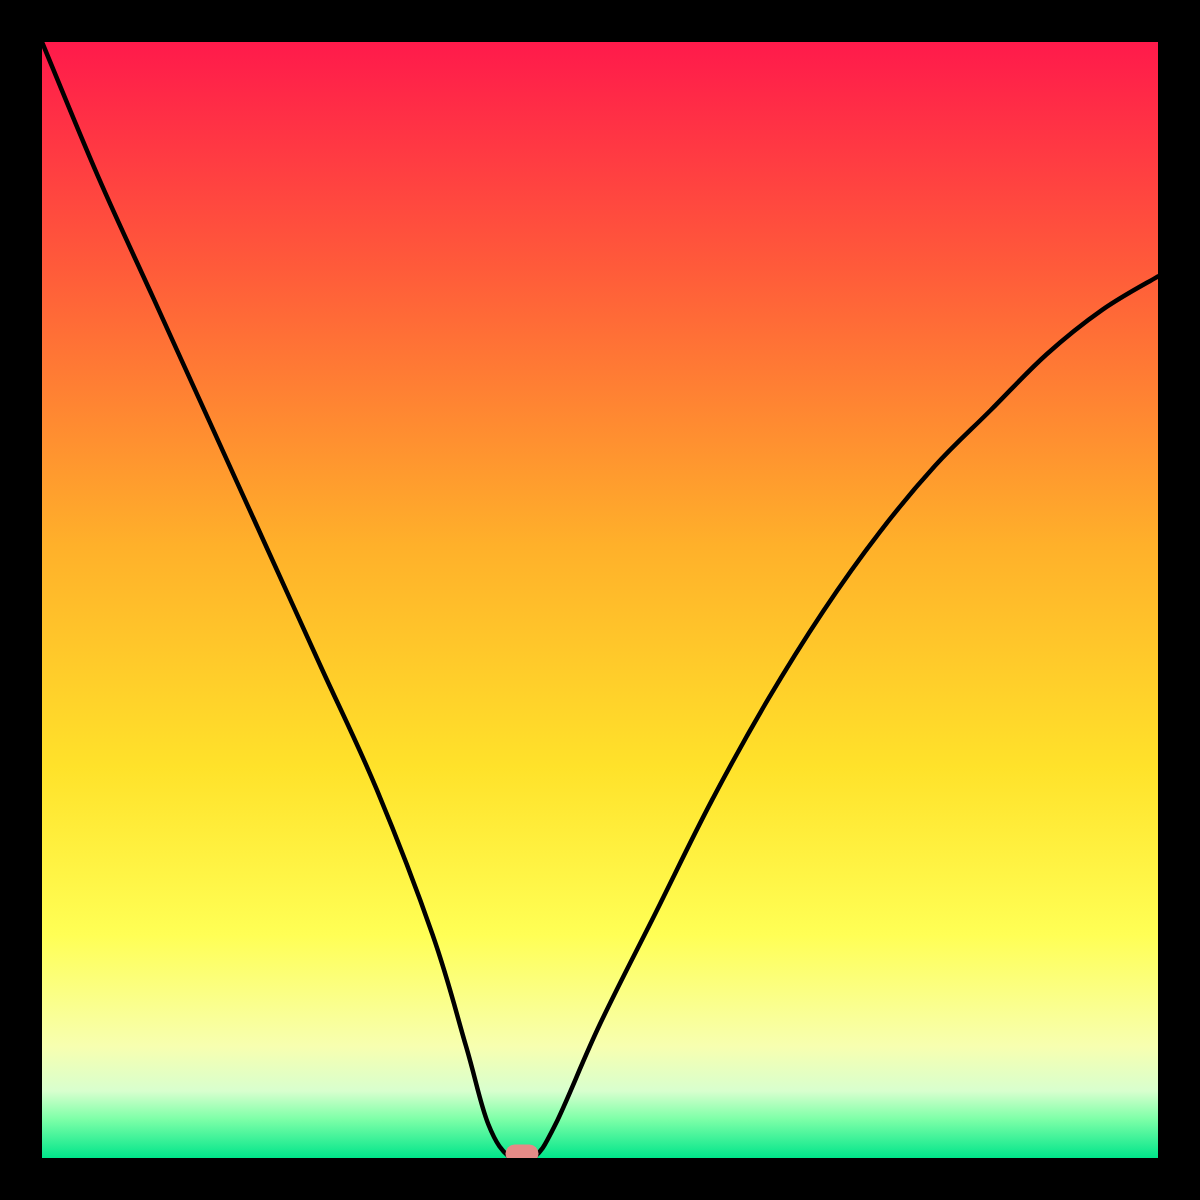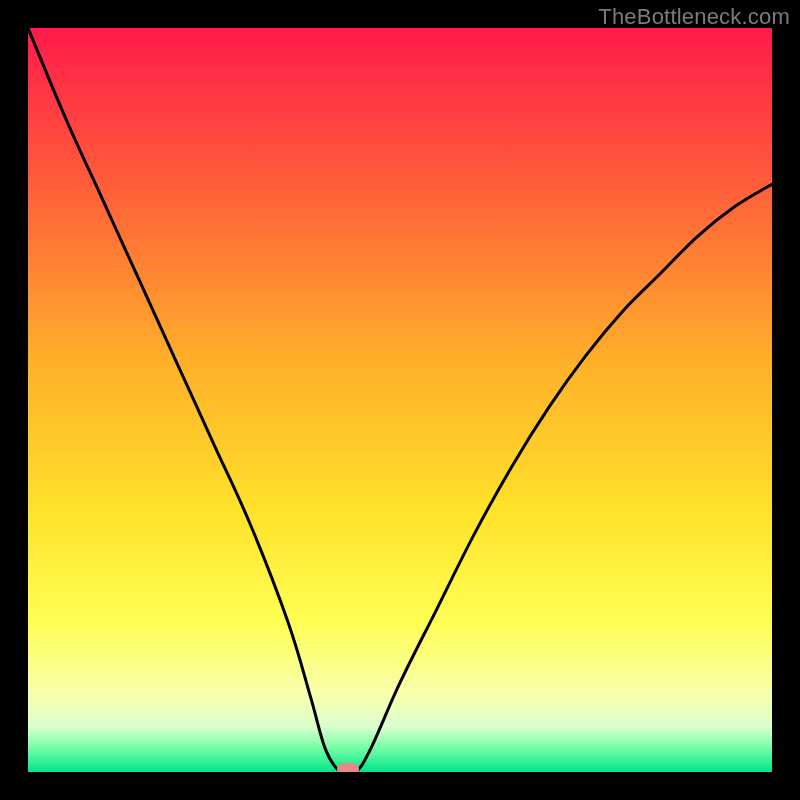--- a/index.html
+++ b/index.html
@@ -80,15 +80,14 @@
     </svg>
 
     <svg class="curve-svg" viewBox="0 0 744 744" preserveAspectRatio="none">
       <path id="curve-path" d="M 0 0 C 6.696000000000001 16.070399999999996, 23.808 58.47839999999997, 37.2 89.27999999999997 C 50.592000000000006 120.08159999999998, 61.00800000000001 141.6576, 74.4 171.12 C 87.792 200.5824, 98.208 223.49759999999998, 111.6 252.95999999999998 C 124.99199999999999 282.4224, 135.40800000000002 305.33759999999995, 148.8 334.79999999999995 C 162.192 364.26239999999996, 172.608 387.1776, 186 416.64 C 199.392 446.1024, 209.808 466.3392, 223.2 498.48 C 236.59199999999998 530.6208, 249.68639999999996 564.3984, 260.4 595.2 C 271.11359999999996 626.0016, 276.024 646.8336, 282.72 669.6 C 289.41600000000005 692.3664, 292.24320000000006 708.288, 297.6 721.68 C 302.9568 735.0719999999999, 307.12319999999994 739.9824, 312.47999999999996 744 C 317.8368 748.0176, 322.0032 748.0176, 327.36 744 C 332.71680000000003 739.9824, 334.20480000000003 737.7503999999999, 342.24 721.68 C 350.2752 705.6096, 359.9472 680.1648, 372 654.72 C 384.0528 629.2752, 395.80800000000005 607.1039999999999, 409.20000000000005 580.3199999999999 C 422.59200000000004 553.536, 433.008 531.3648, 446.4 505.91999999999996 C 459.792 480.4752, 470.208 461.7264, 483.6 438.96000000000004 C 496.992 416.19360000000006, 507.40799999999996 399.528, 520.8 379.44 C 534.192 359.352, 544.608 344.76959999999997, 558 327.35999999999996 C 571.392 309.95039999999995, 581.808 297.45120000000003, 595.2 282.72 C 608.5920000000001 267.9888, 619.008 258.912, 632.4 245.51999999999998 C 645.7919999999999 232.128, 656.2080000000001 220.37280000000007, 669.6 208.32000000000005 C 682.992 196.26720000000003, 693.4079999999999 187.93439999999995, 706.8 178.55999999999995 C 720.192 169.18559999999994, 737.304 160.2576, 744 156.24" stroke="#000" stroke-width="3" fill="none" stroke-linecap="round" stroke-linejoin="round"></path>
     </svg>
 
     <div class="marker" id="min-marker" title="43" style="left: 319.92px; top: 741px; background: rgb(229, 139, 135);"></div>
 
   </div>
 
-  <div class="watermark">TheBottleneck.com</div>
 
 </div>
 
 </body></html>

